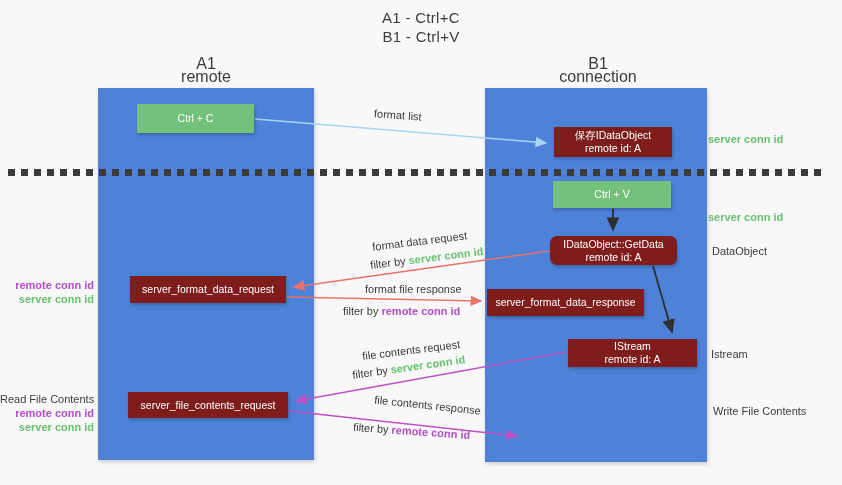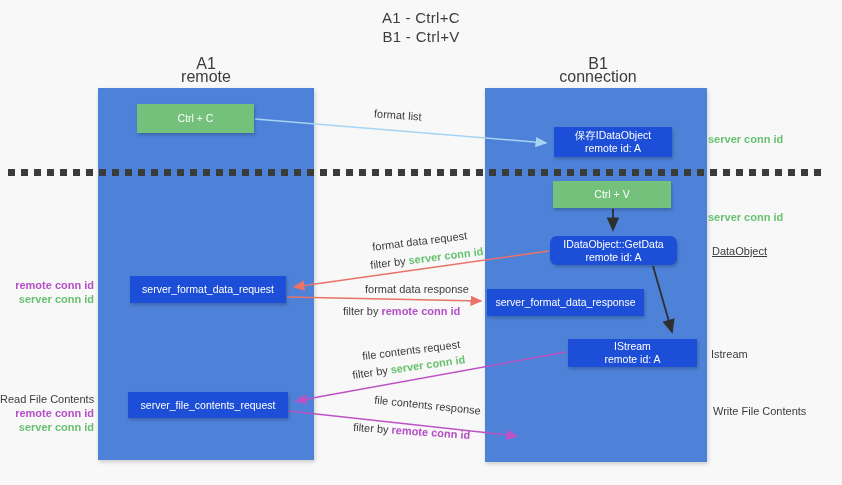--- a/index.html
+++ b/index.html
@@ -36,41 +36,41 @@
     background:repeating-linear-gradient(90deg,#3b3b3b 0 7px,transparent 7px 13px);
   }
 
   .box{
     position:absolute;display:flex;flex-direction:column;
     align-items:center;justify-content:center;
     color:#fff;font-size:10.5px;line-height:13px;text-align:left;
     box-shadow:1px 2px 3px rgba(0,0,0,.22);
   }
   .box.green{background:#74c17c;}
-  .box.orange{background:#1d4ed8;}
+  .box.orange{background:#7f1d1d;}
 
   .b-ctrl-c{left:137px;top:104px;width:117px;height:29px;}
   .b-save{left:554px;top:127px;width:118px;height:30px;}
   .b-ctrl-v{left:553px;top:181px;width:118px;height:27px;}
   .b-getdata{left:550px;top:236px;width:127px;height:29px;border-radius:7px;}
   .b-fmt-req{left:130px;top:276px;width:156px;height:27px;}
   .b-fmt-resp{left:487px;top:289px;width:157px;height:27px;}
   .b-istream{left:568px;top:339px;width:129px;height:28px;}
   .b-file-req{left:128px;top:392px;width:160px;height:26px;}
   .b-file-resp{left:524px;top:423px;width:160px;height:29px;}
 
   .lbl{position:absolute;font-size:11px;line-height:13px;color:#3c3c3c;white-space:nowrap;}
   .green-t{color:#67c16f;font-weight:bold;}
   .purple-t{color:#b44ec6;font-weight:bold;}
   .right-align{text-align:right;}
   .filter-prefix{margin-right:3px;}
 
   .r-server-top{left:708px;top:133px;}
   .r-server-mid{left:708px;top:211px;}
-  .r-dataobject{left:712px;top:245px;text-decoration:underline;}
+  .r-dataobject{left:712px;top:245px;}
   .r-istream{left:711px;top:348px;}
   .r-write{left:713px;top:405px;}
 
   .l-fmt-ids{left:0px;top:278px;width:94px;line-height:14px;}
   .l-read{left:0px;top:392px;width:94px;line-height:14px;}
 
   .f-format-list{left:374px;top:109px;transform:rotate(4deg);}
   .f-fdr{left:372px;top:235px;transform:rotate(-7deg);}
   .f-fdr-filter{left:370px;top:252px;transform:rotate(-7deg);}
   .f-fdresp{left:365px;top:283px;}
@@ -182,21 +182,21 @@
     <div class="green-t">server conn id</div>
   </div>
 
   <div class="lbl f-format-list">format list</div>
 
   <div class="lbl f-fdr">format data request</div>
   <div class="lbl f-fdr-filter">
     <span class="filter-prefix">filter by</span><span class="green-t">server conn id</span>
   </div>
 
-  <div class="lbl f-fdresp">format data response</div>
+  <div class="lbl f-fdresp">format file response</div>
   <div class="lbl f-fdresp-filter">
     <span class="filter-prefix">filter by</span><span class="purple-t">remote conn id</span>
   </div>
 
   <div class="lbl f-fcr">file contents request</div>
   <div class="lbl f-fcr-filter">
     <span class="filter-prefix">filter by</span><span class="green-t">server conn id</span>
   </div>
 
   <div class="lbl f-fcresp">file contents response</div>

